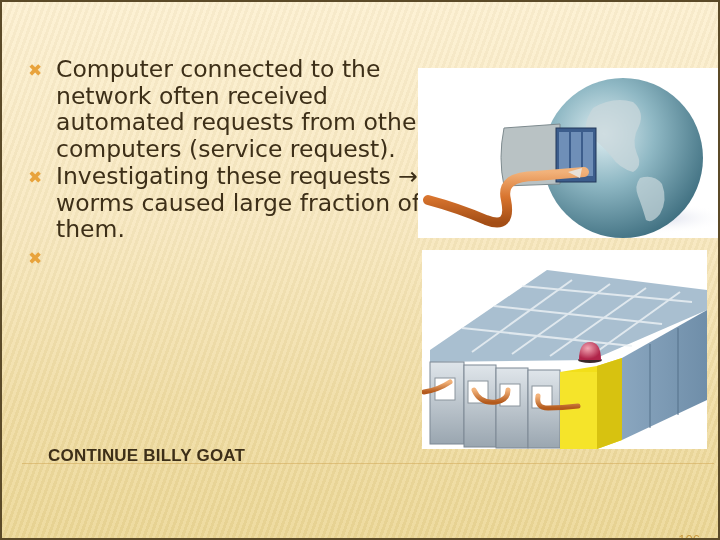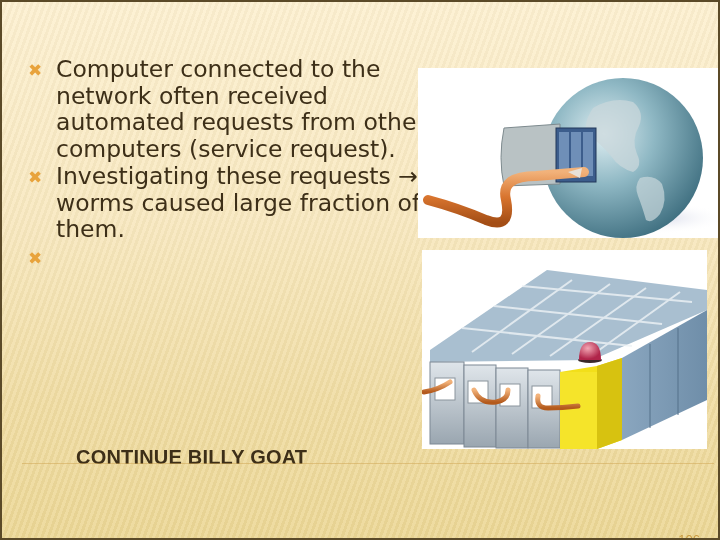--- a/index.html
+++ b/index.html
@@ -52,23 +52,22 @@
       width: 285px; height: 199px;
       background: #ffffff;
       overflow: hidden;
     }
     .subtitle {
       position: absolute;
       left: 46px; top: 444px;
       color: #3d2f18;
       font-family: "Liberation Sans", sans-serif;
       font-weight: bold;
-      font-size: 20px;
+      font-size: 17px;
       letter-spacing: 0.2px;
-      margin-left: 28px;
     }
     .rule {
       position: absolute;
       left: 20px; right: 4px; top: 461px;
       height: 1px;
       background: rgba(210,170,90,0.55);
     }
     .page-number {
       position: absolute;
       right: 18px; top: 530px;

